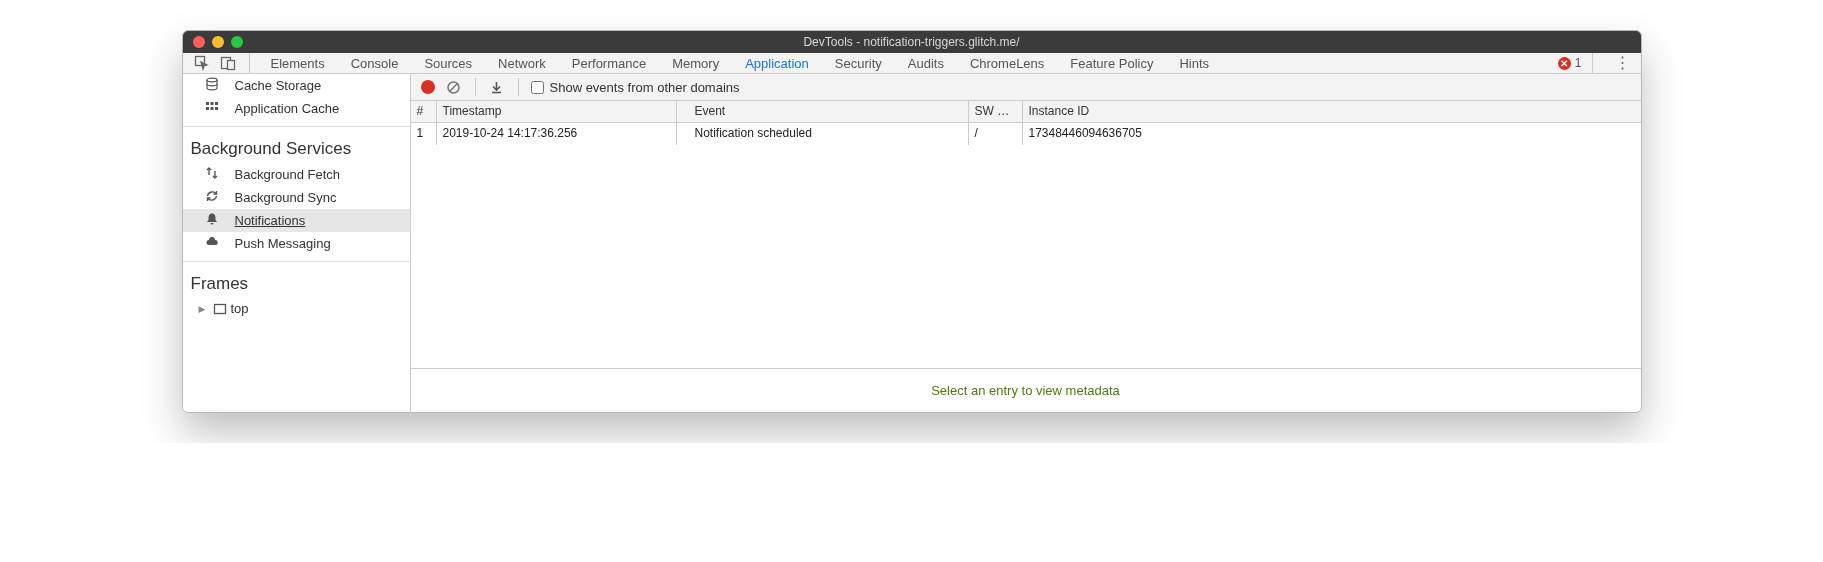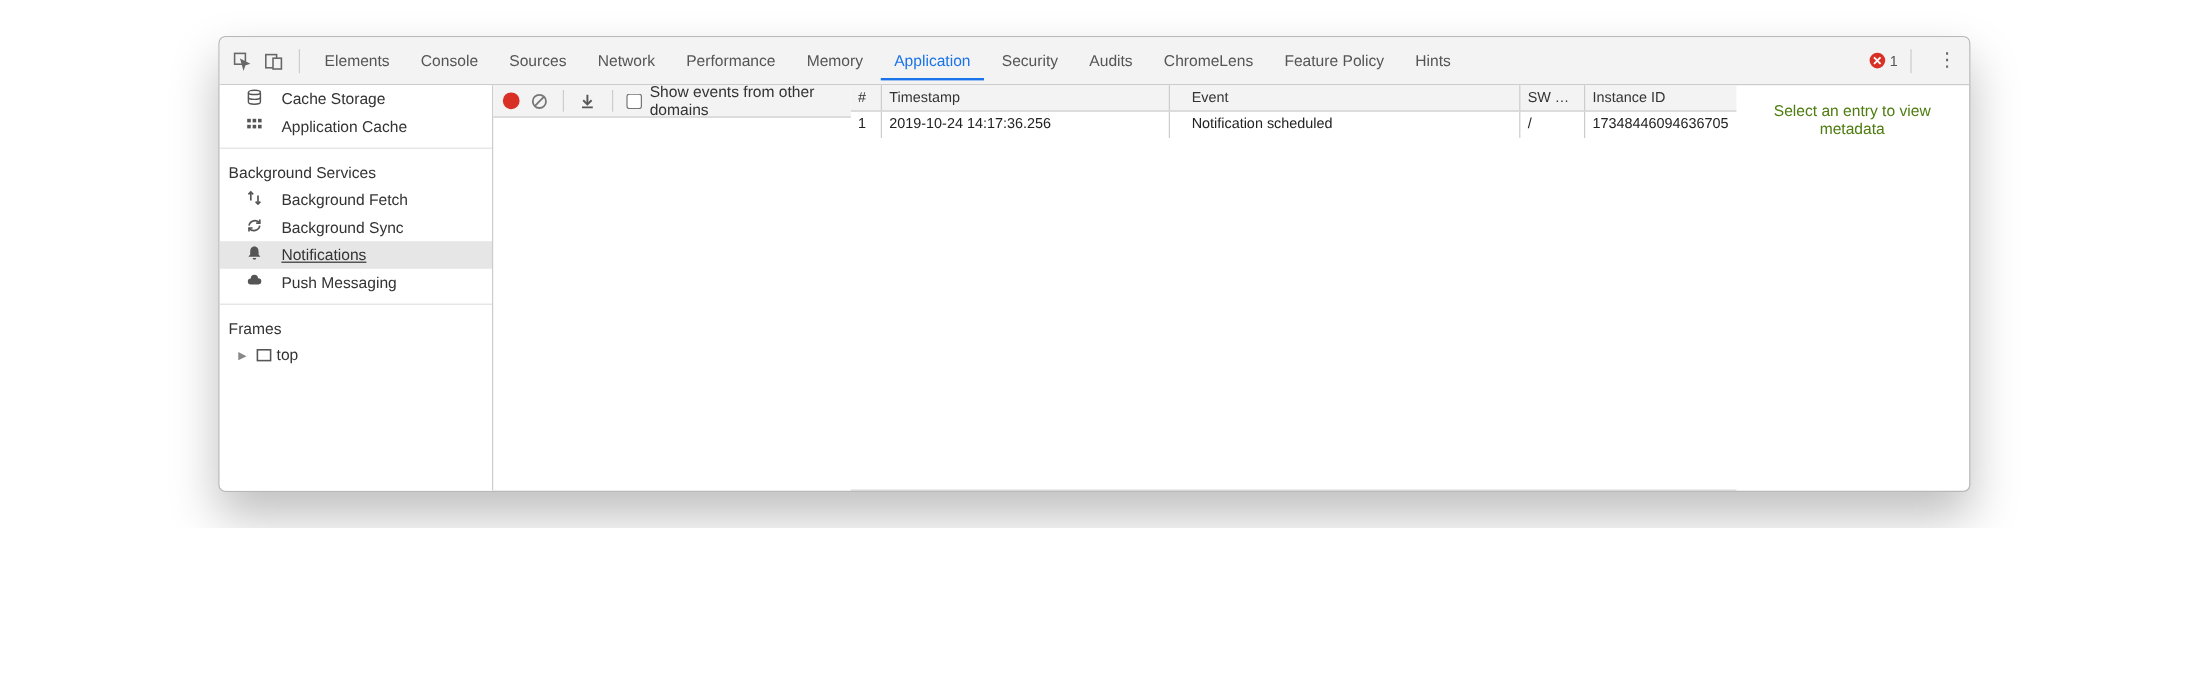--- a/index.html
+++ b/index.html
@@ -3,58 +3,66 @@
 <meta charset="utf-8">
 <style>
   * { box-sizing: border-box; margin: 0; padding: 0; font-family: -apple-system, "Helvetica Neue", Arial, sans-serif; }
   body { background: #fff; }
   .window { width: 1460px; border: 1px solid #b8b8b8; border-radius: 6px; overflow: hidden; margin: 30px auto; box-shadow: 0 20px 40px rgba(0,0,0,0.25); background:#fff;}
   .titlebar { background:#3b3b3b; color:#ccc; height:22px; display:flex; align-items:center; position:relative; font-size:12px;}
   .traffic { display:flex; gap:7px; padding-left:10px;}
   .traffic span { width:12px; height:12px; border-radius:50%; display:inline-block;}
   .tl-red{background:#ff5f57;} .tl-yellow{background:#febc2e;} .tl-green{background:#28c840;}
   .titlebar-title{ position:absolute; left:0; right:0; text-align:center; font-size:12px; color:#d8d8d8;}
-  .tabbar { display:flex; align-items:center; height:40px; border-bottom:1px solid #ccc; padding:0 8px; gap:4px; background:#f3f3f3;}
+  .tabbar { display:flex; align-items:center; height:21px; border-bottom:1px solid #ccc; padding:0 8px; gap:4px; background:#f3f3f3;}
   .tabbar .divider{ width:1px; height:20px; background:#ccc; margin:0 6px;}
   .tabbar .tab { font-size:13px; color:#555; padding:0 11px; height:32px; display:flex; align-items:center; cursor:default;}
   .tabbar .tab.active{ color:#1a73e8; border-bottom:2px solid #1a73e8; padding-top:2px;}
   .tabbar .iconbtn{ width:22px; height:22px; display:flex; align-items:center; justify-content:center; color:#666;}
   .tabbar .spacer{ flex:1;}
   .err-badge{display:flex;align-items:center;gap:4px;font-size:12px;color:#555;}
   .err-dot{width:13px;height:13px;border-radius:50%;background:#d93025;color:#fff;font-size:10px;display:flex;align-items:center;justify-content:center;font-weight:bold;}
   .kebab{width:20px;text-align:center;color:#666;font-size:16px;line-height:12px;margin-left:10px;}
   .body { display:flex; height:338px;}
   .sidebar{ width:228px; border-right:1px solid #ccc; background:#fff; overflow-y:auto; font-size:13px; color:#333;}
   .sidebar .item{ display:flex; align-items:center; gap:16px; padding:4px 10px 4px 22px; height:23px;}
   .sidebar .item.selected{ background:#e6e6e6;text-decoration:underline;}
-  .sidebar .section{ padding:6px 10px 4px 8px; color:#333; font-size:13px;}
+  .sidebar .section{ padding:6px 10px 4px 8px; color:#333; font-size:17px;}
   .sidebar .hr{ height:1px; background:#e0e0e0; margin:6px 0;}
   .sidebar svg{flex-shrink:0;}
   .frames-row{display:flex;align-items:center;gap:4px;padding:3px 10px 3px 16px;}
-  .main{ flex:1; display:flex; flex-direction:row;}
+  .main{ flex:1; display:flex; flex-direction:column;}
   .toolbar{ height:27px; border-bottom:1px solid #ccc; display:flex; align-items:center; padding:0 8px; gap:8px; background:#f3f3f3;}
   .toolbar .divider{width:1px;height:18px;background:#ccc;margin:0 4px;}
   .rec-dot{width:14px;height:14px;border-radius:50%;background:#d93025;}
   .tool-icon{width:18px;height:18px;display:flex;align-items:center;justify-content:center;color:#666;}
   .chk{display:flex;align-items:center;gap:6px;font-size:13px;color:#333;}
   .chk input{width:13px;height:13px;}
   .table-wrap{flex:1;display:flex;flex-direction:column;border-bottom:1px solid #ccc;}
   .thead{display:flex;height:22px;background:#f3f3f3;border-bottom:1px solid #ccc;font-size:12px;color:#333;}
   .th,.td{padding:3px 6px;border-right:1px solid #ccc;overflow:hidden;white-space:nowrap;text-overflow:ellipsis;}
   .th:last-child,.td:last-child{border-right:none;}
   .col-idx{width:26px;} .col-ts{width:240px;} .col-ev{width:280px;margin-left:12px;} .col-or{width:294px;} .col-sw{width:54px;} .col-id{flex:1;}
   .trow{display:flex;height:22px;font-size:12px;color:#222;}
   .tbody{flex:1;}
   .detail{padding:14px;text-align:center;font-size:13px;color:#4d7c0f;}
   .tri{font-size:9px;color:#888;display:inline-block;width:10px;}
 </style>
 </head>
 <body>
 
 <div class="window">
+  <div class="titlebar">
+    <div class="traffic">
+      <span class="tl-red"></span>
+      <span class="tl-yellow"></span>
+      <span class="tl-green"></span>
+    </div>
+    <div class="titlebar-title">DevTools - notification-triggers.glitch.me/</div>
+  </div>
 
   <div class="tabbar">
     <div class="iconbtn">
       <svg width="16" height="16" viewBox="0 0 16 16" fill="none" stroke="#666" stroke-width="1.3">
           <rect x="1.5" y="1.5" width="9" height="9"></rect>
           <path d="M7 7 L13 10 L10 11 L9 14 Z" fill="#666"></path>
         </svg>
     </div>
     <div class="iconbtn">
       <svg width="16" height="16" viewBox="0 0 16 16" fill="none" stroke="#666" stroke-width="1.3">

